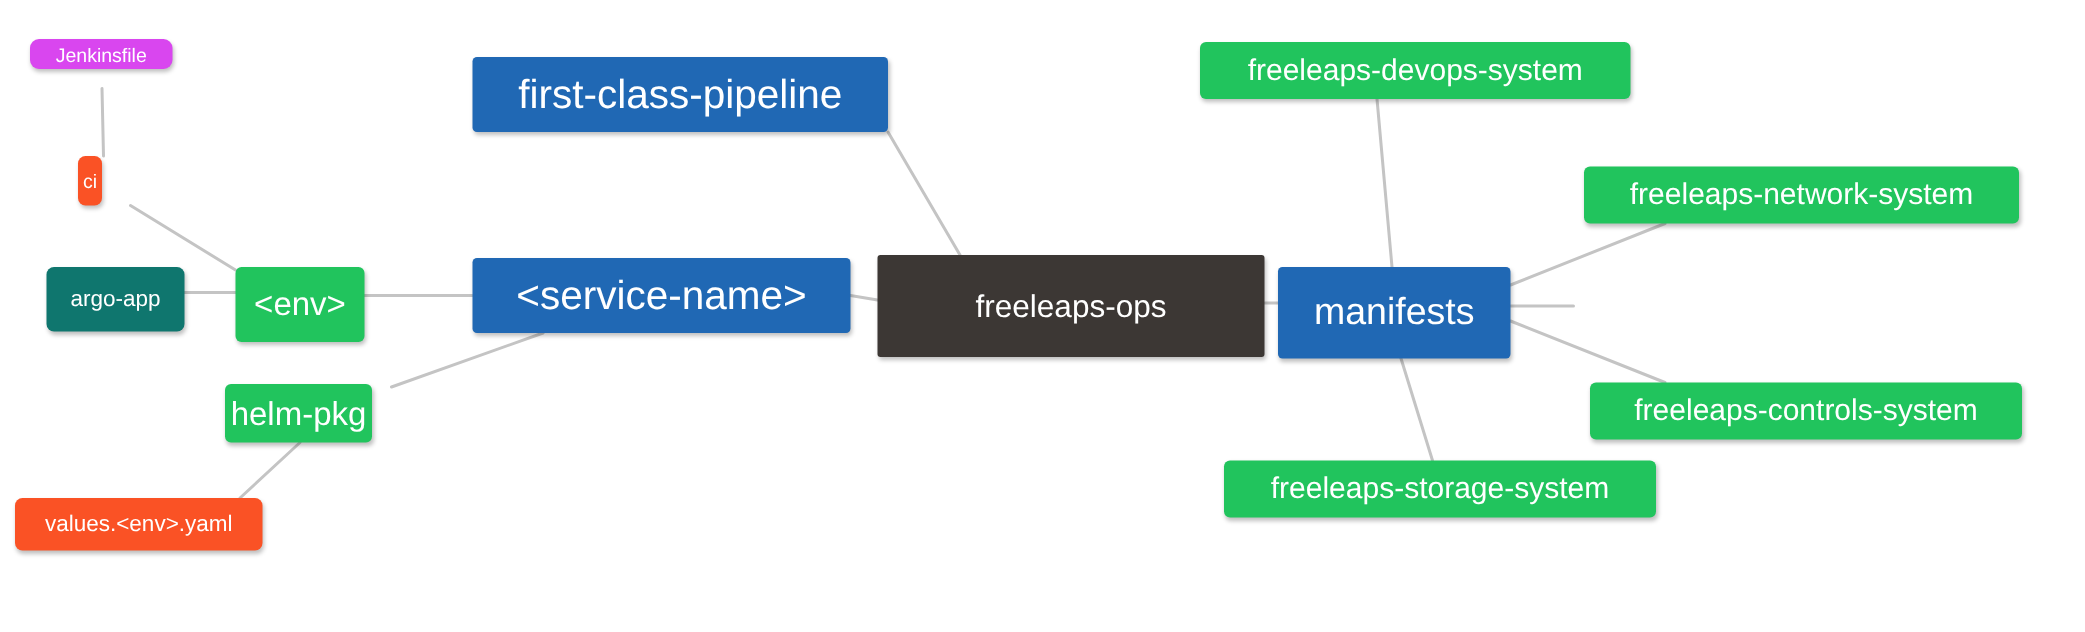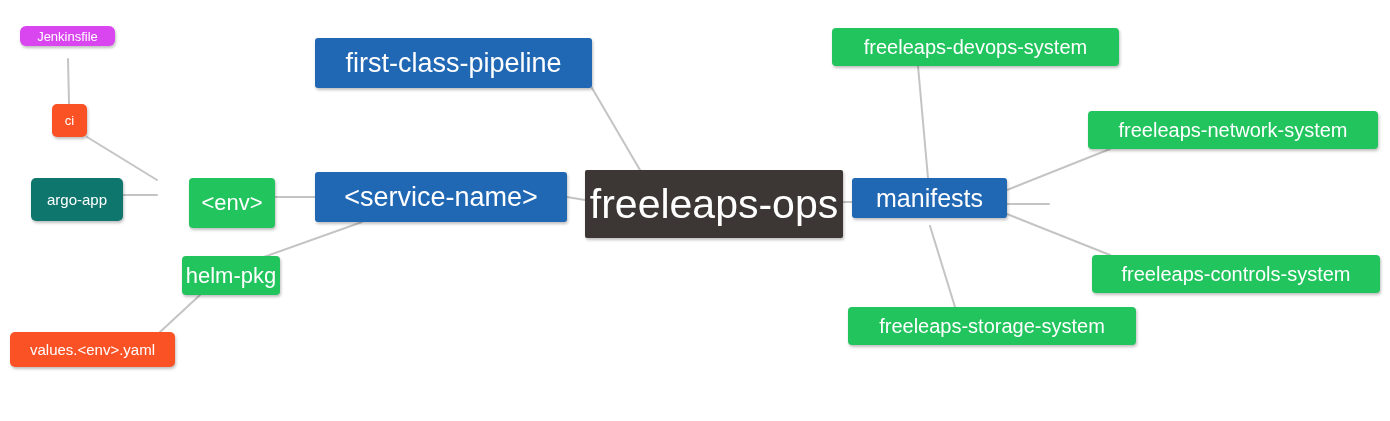--- a/index.html
+++ b/index.html
@@ -30,33 +30,32 @@
     align-items: center;
     justify-content: center;
     color: #ffffff;
     white-space: nowrap;
     box-shadow: 1px 2px 3px rgba(0,0,0,0.25);
     line-height: 1;
     text-align: center;
   }
   .n-root {
     background: #3c3734;
-    font-size: 41px;
+    font-size: 21px;
     border-radius: 2px;
   }
   .n-blue {
     background: #2068b4;
     border-radius: 3px;
   }
   .n-blue-lg { font-size: 27px; }
   .n-blue-md { font-size: 25px; }
   .n-green {
     background: #21c45d;
     border-radius: 4px;
-    margin-left: 32px;
   }
   .n-green-lg { font-size: 22px; }
   .n-green-md { font-size: 20px; }
   .n-orange {
     background: #fca42b;
     border-radius: 6px;
     font-size: 13px;
   }
   .n-red {
     background: #fa5225;
@@ -96,41 +95,41 @@
   </div>
 
   <div class="node n-blue n-blue-lg" style="left: 315px; top: 172px; width: 252px; height: 50px; background: rgb(32, 104, 180);">
     <span>&lt;service-name&gt;</span>
   </div>
 
   <div class="node n-green n-green-lg" style="left: 157px; top: 178px; width: 86px; height: 50px; background: rgb(33, 196, 93);">
     <span>&lt;env&gt;</span>
   </div>
 
-  <div class="node n-red n-red-sm" style="left: 52px; top: 104px; width: 35px; height: 33px; background: rgb(250, 82, 37);">
+  <div class="node n-red n-red-sm" style="left: 52px; top: 104px; width: 16px; height: 33px; background: rgb(250, 82, 37);">
     <span>ci</span>
   </div>
 
   <div class="node n-orange" style="left: 20px; top: 26px; width: 95px; height: 20px; background: #d946ef;">
     <span>Jenkinsfile</span>
   </div>
 
   <div class="node n-red n-red-md" style="left: 31px; top: 178px; width: 92px; height: 43px; background: #0f766e;">
     <span>argo-app</span>
   </div>
 
   <div class="node n-green n-green-lg" style="left: 150px; top: 256px; width: 98px; height: 39px; background: rgb(33, 196, 93);">
     <span>helm-pkg</span>
   </div>
 
   <div class="node n-red n-red-md" style="left: 10px; top: 332px; width: 165px; height: 35px; background: rgb(250, 82, 37);">
     <span>values.&lt;env&gt;.yaml</span>
   </div>
 
-  <div class="node n-blue n-blue-md" style="left: 852px; top: 178px; width: 155px; height: 40px; background: rgb(32, 104, 180);">
+  <div class="node n-blue n-blue-md" style="left: 852px; top: 178px; width: 155px; height: 61px; background: rgb(32, 104, 180);">
     <span>manifests</span>
   </div>
 
   <div class="node n-green n-green-md" style="left: 800px; top: 28px; width: 287px; height: 38px; background: rgb(33, 196, 93);">
     <span>freeleaps-devops-system</span>
   </div>
 
   <div class="node n-green n-green-md" style="left: 1056px; top: 111px; width: 290px; height: 38px; background: rgb(33, 196, 93);">
     <span>freeleaps-network-system</span>
   </div>

